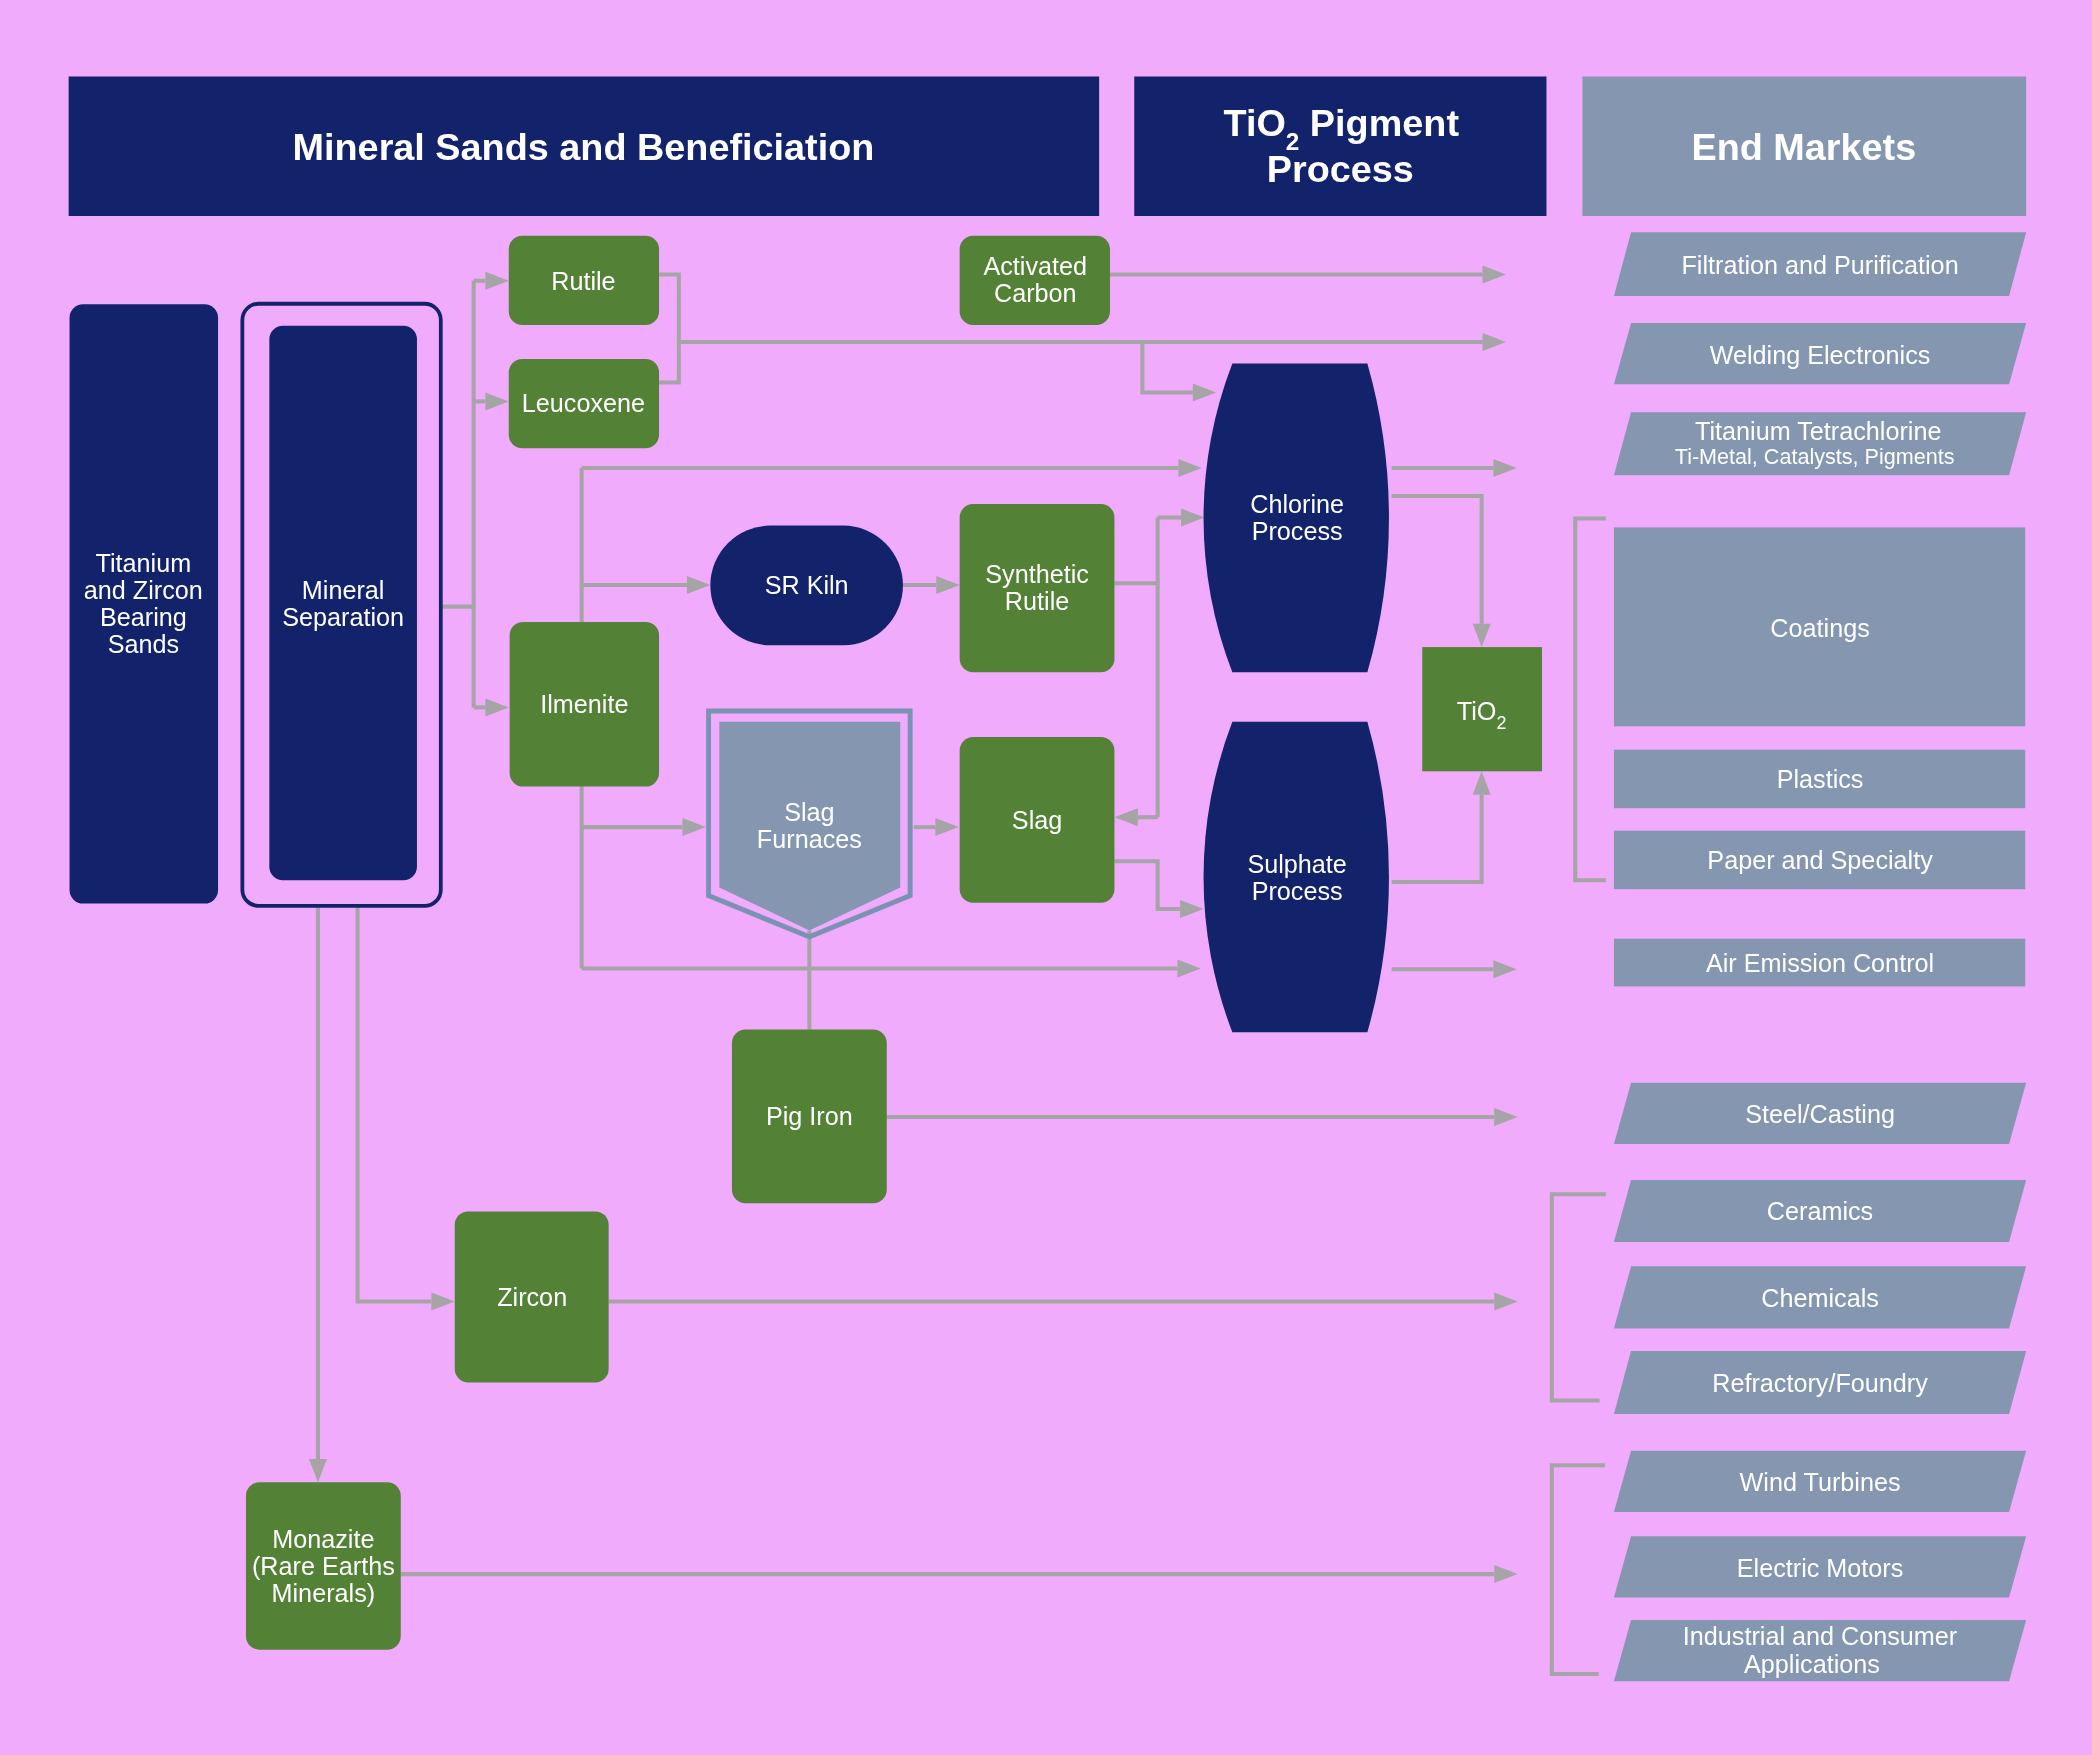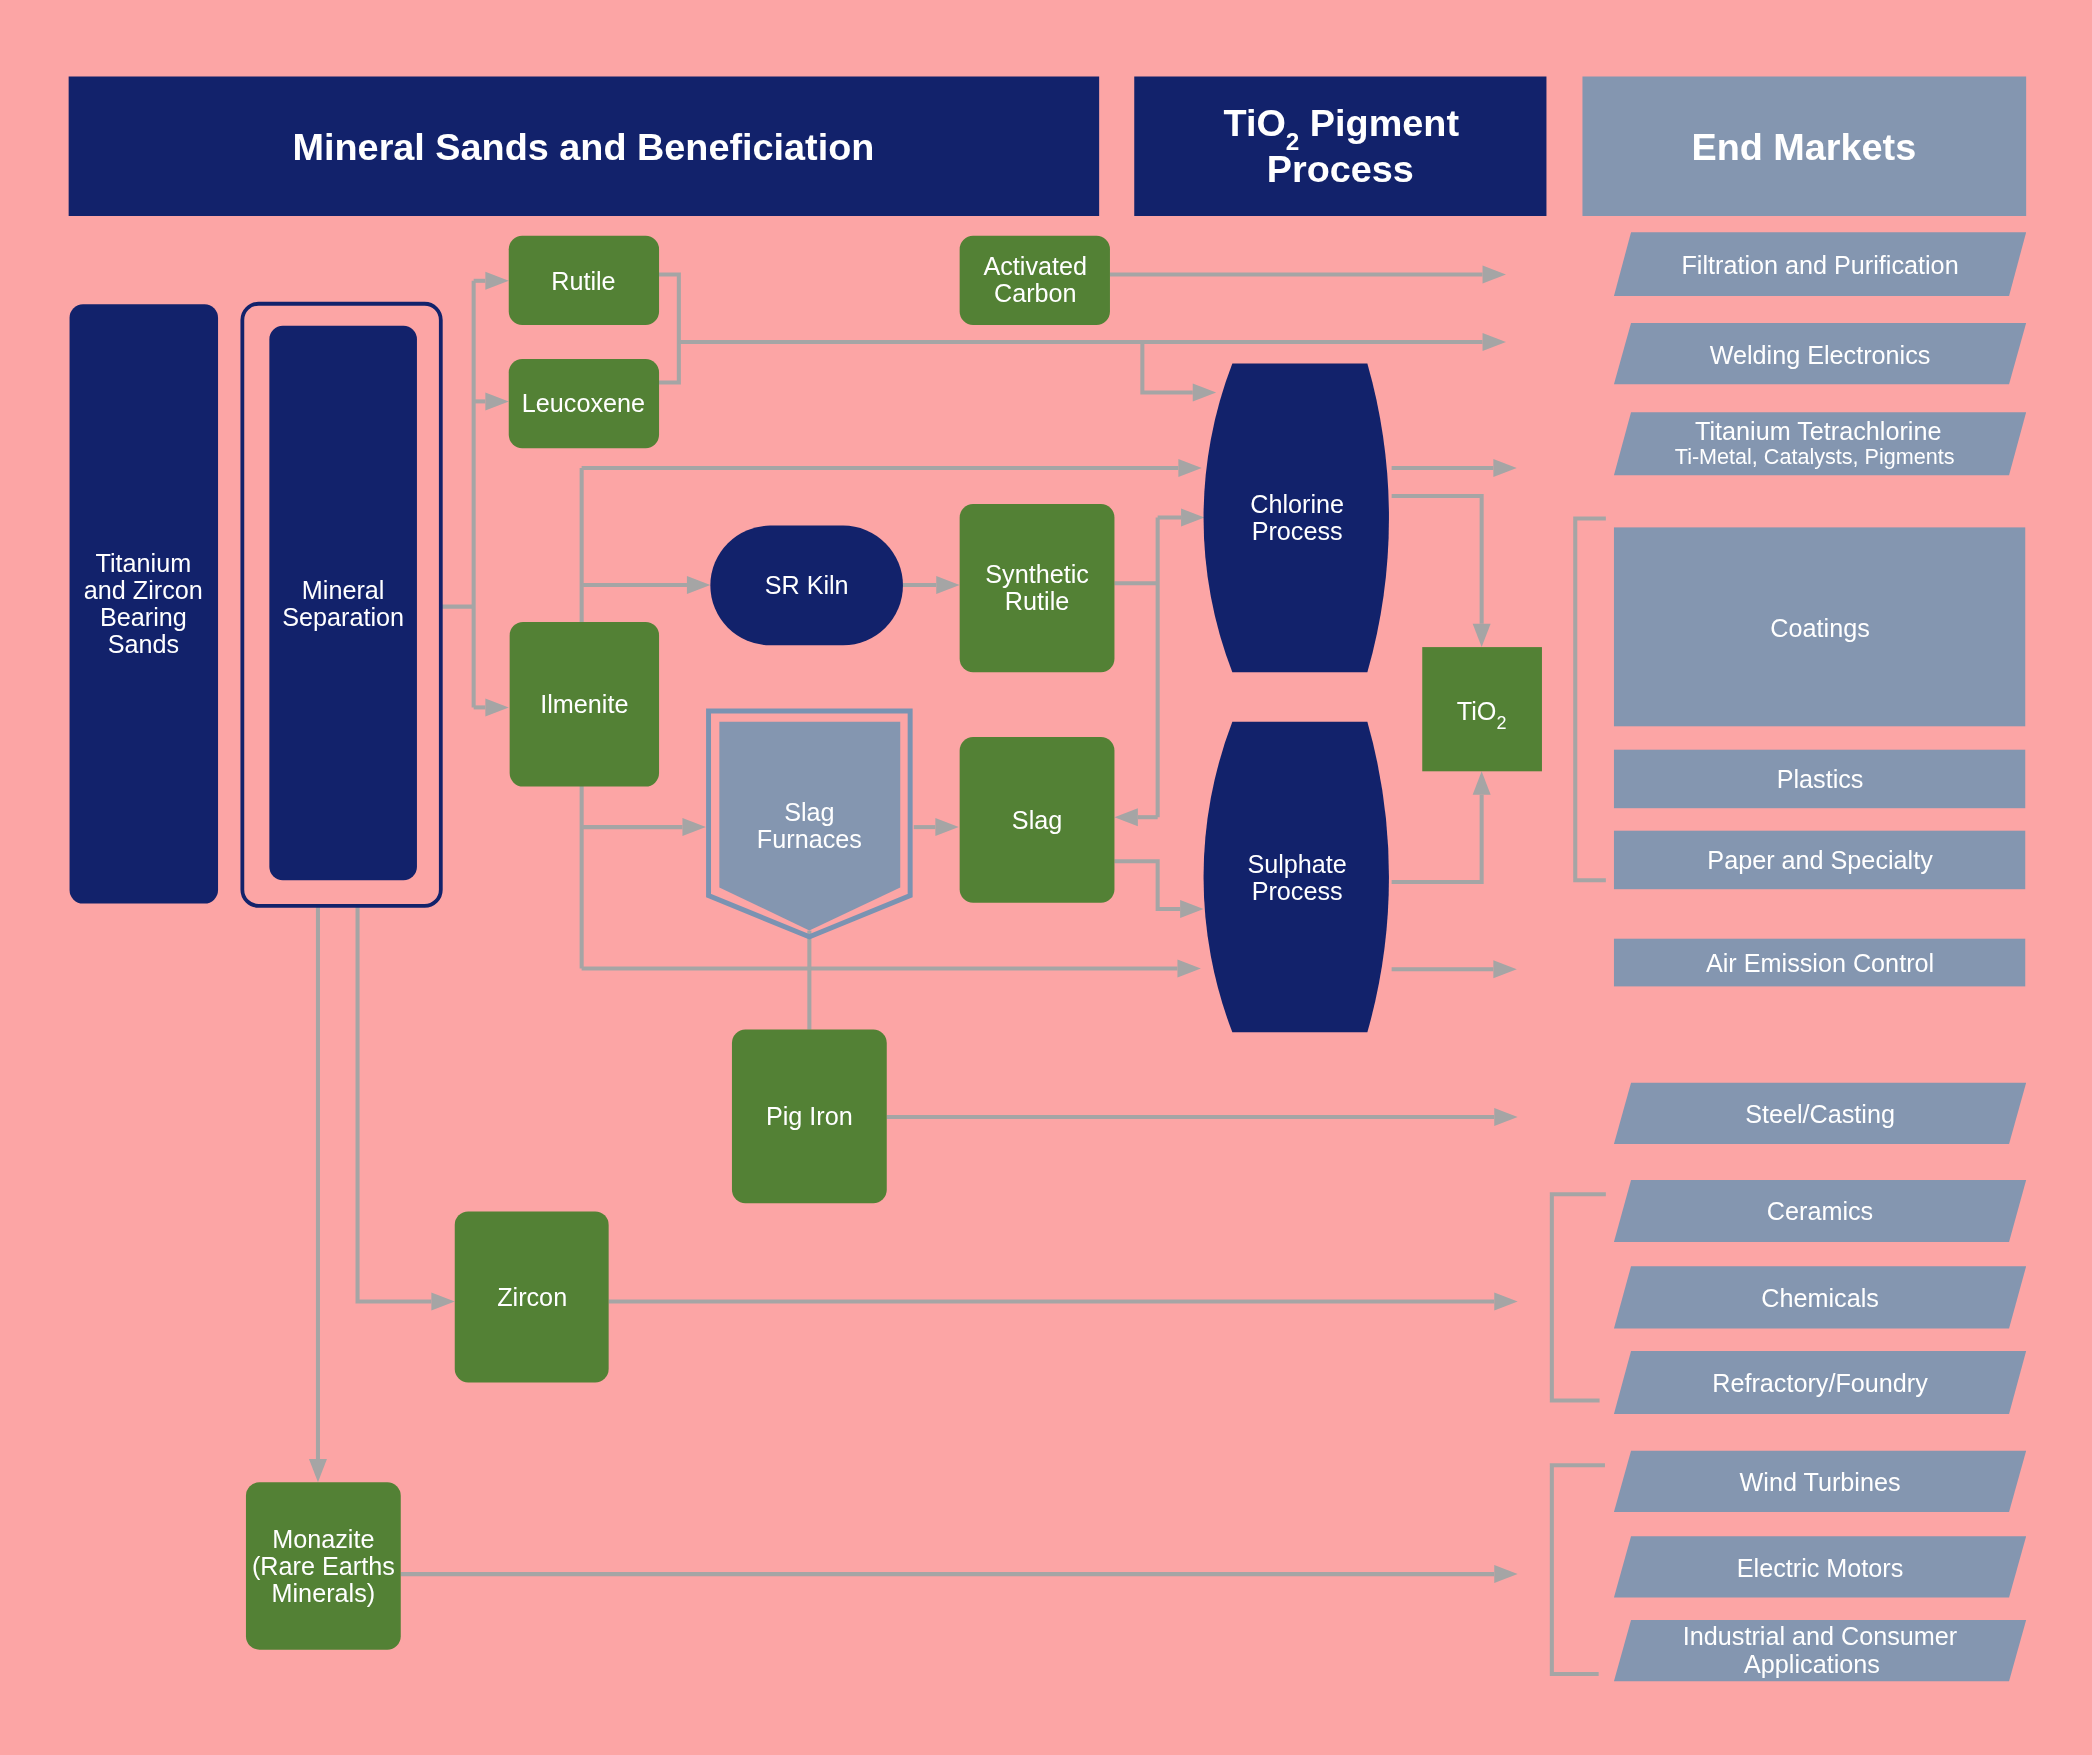--- a/index.html
+++ b/index.html
@@ -1,18 +1,18 @@
 <!DOCTYPE html>
 <html style="font-size:14.4px"><head>
 <meta charset="utf-8">
 <title>Mineral Sands Value Chain</title>
 <style>
   html,body{margin:0;padding:0;background:#ffffff;}
   body{width:2093px;height:1755px;overflow:hidden;font-family:"Liberation Sans",sans-serif;}
-  #stage{position:relative;width:2093px;height:1755px;background:#fca5a5;}
+  #stage{position:relative;width:2093px;height:1755px;background:#f0abfc;}
   svg#diagram{position:absolute;left:0;top:0;width:2093px;height:1755px;display:block;}
   text{font-family:"Liberation Sans",sans-serif;fill:#ffffff;}
   .hdr{font-size:42px;font-weight:bold;text-anchor:middle;}
   .nd{font-size:28px;text-anchor:middle;}
   .em{font-size:28px;text-anchor:middle;}
   .emsub{font-size:24px;text-anchor:middle;}
   .sub{font-size:20px;}
 </style>
 </head>
 <body>

